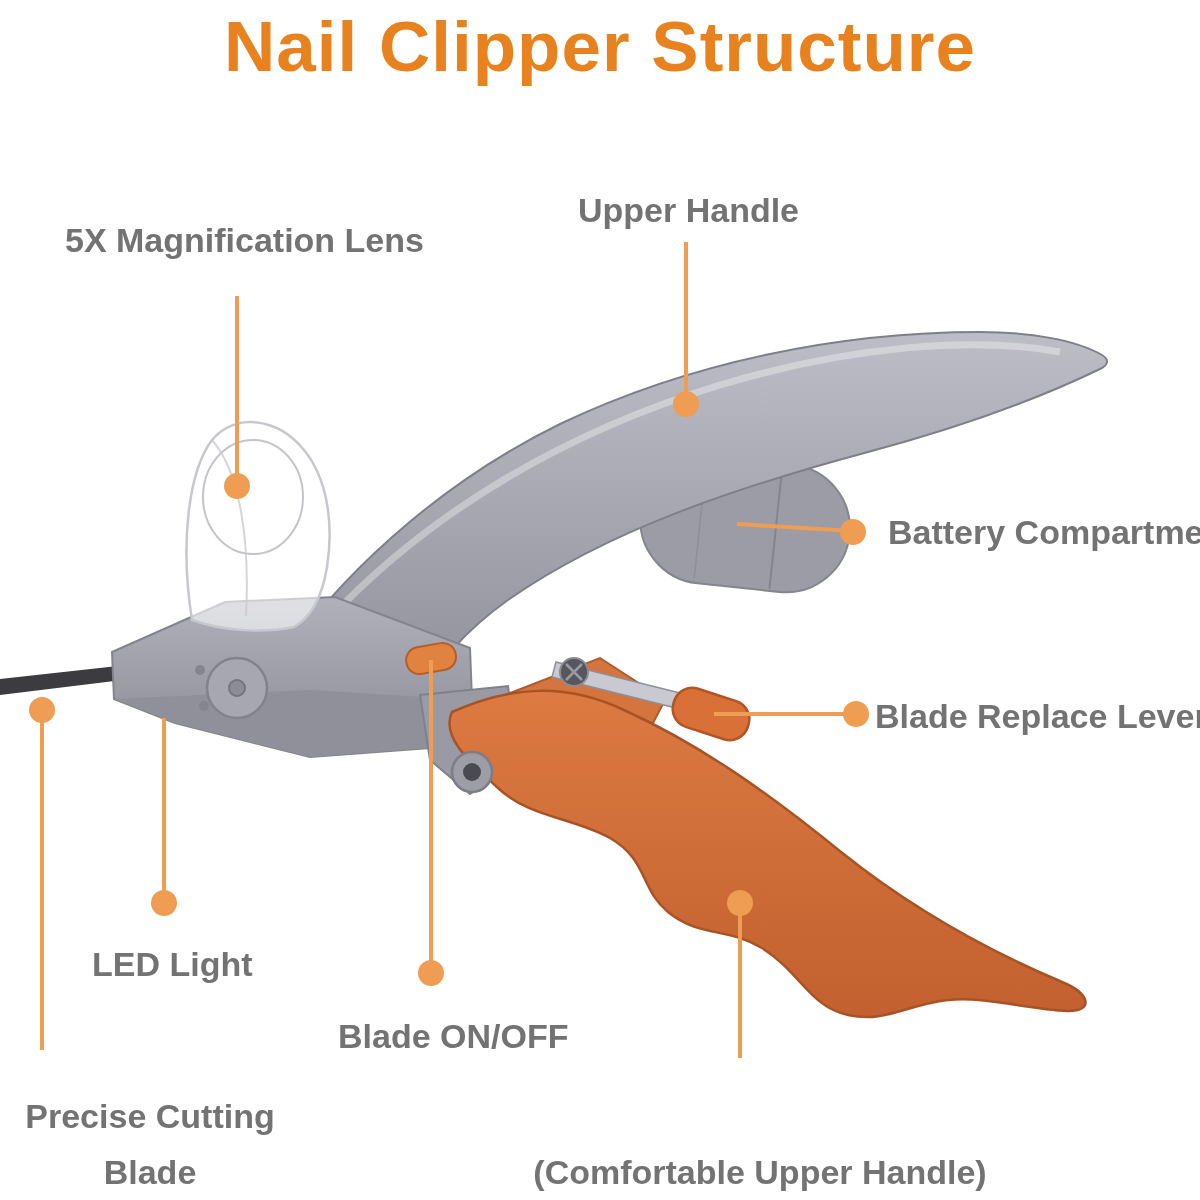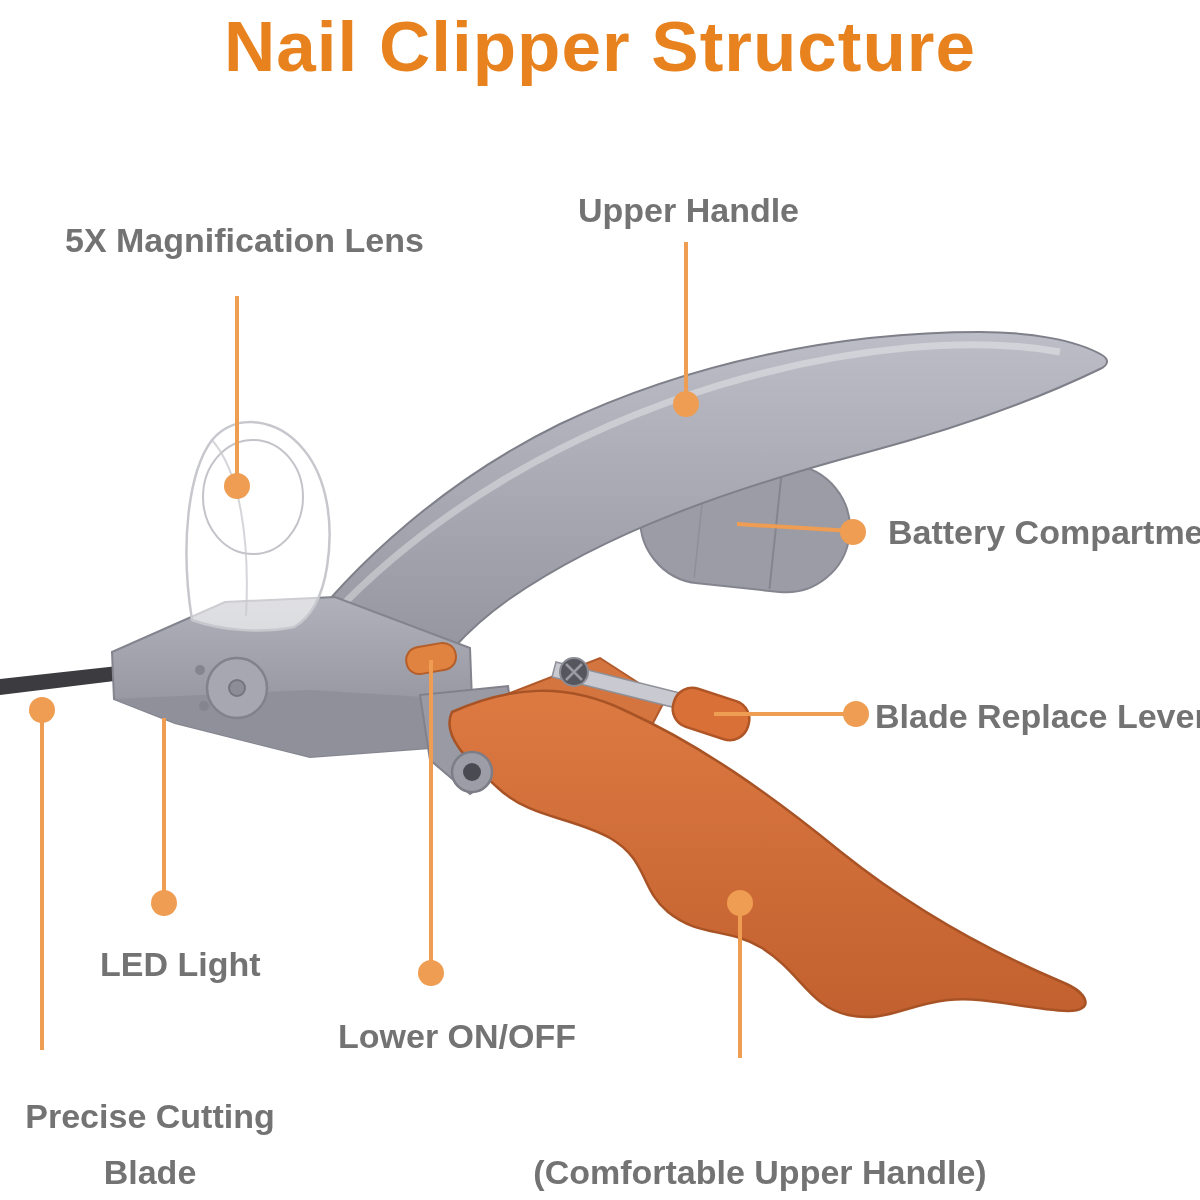--- a/index.html
+++ b/index.html
@@ -15,21 +15,21 @@
   }
   .label{
     position:absolute;font-size:34px;font-weight:600;color:#737373;
     white-space:nowrap;line-height:1.2;
   }
   .label.two-line{white-space:normal;text-align:center;line-height:56px;}
   .lbl-lens{left:65px;top:220px;}
   .lbl-upper{left:578px;top:190px;}
   .lbl-battery{left:888px;top:512px;}
   .lbl-lever{left:875px;top:696px;}
-  .lbl-led{left:100px;top:944px;}
+  .lbl-led{left:92px;top:944px;}
   .lbl-light{left:338px;top:1016px;}
   .lbl-blade{left:-20px;top:1088px;width:340px;}
   .lbl-lower{left:520px;top:1088px;width:480px;}
 </style>
 </head>
 <body>
 
 <div class="stage">
 
   <svg class="illustration" viewBox="0 0 1200 1200" aria-hidden="true">
@@ -140,21 +140,21 @@
     </g>
   </svg>
 
   <div class="title">Nail Clipper Structure</div>
 
   <div class="label lbl-lens">5X Magnification Lens</div>
   <div class="label lbl-upper">Upper Handle</div>
   <div class="label lbl-battery">Battery Compartment</div>
   <div class="label lbl-lever">Blade Replace Lever</div>
   <div class="label lbl-led">LED Light</div>
-  <div class="label lbl-light">Lower ON/OFF</div>
+  <div class="label lbl-light">Blade ON/OFF</div>
 
   <div class="label two-line lbl-blade">
     <span>Precise Cutting Blade</span><br>
     
   </div>
 
   <div class="label two-line lbl-lower">
     <br>
     <span>(Comfortable Upper Handle)</span>
   </div>

